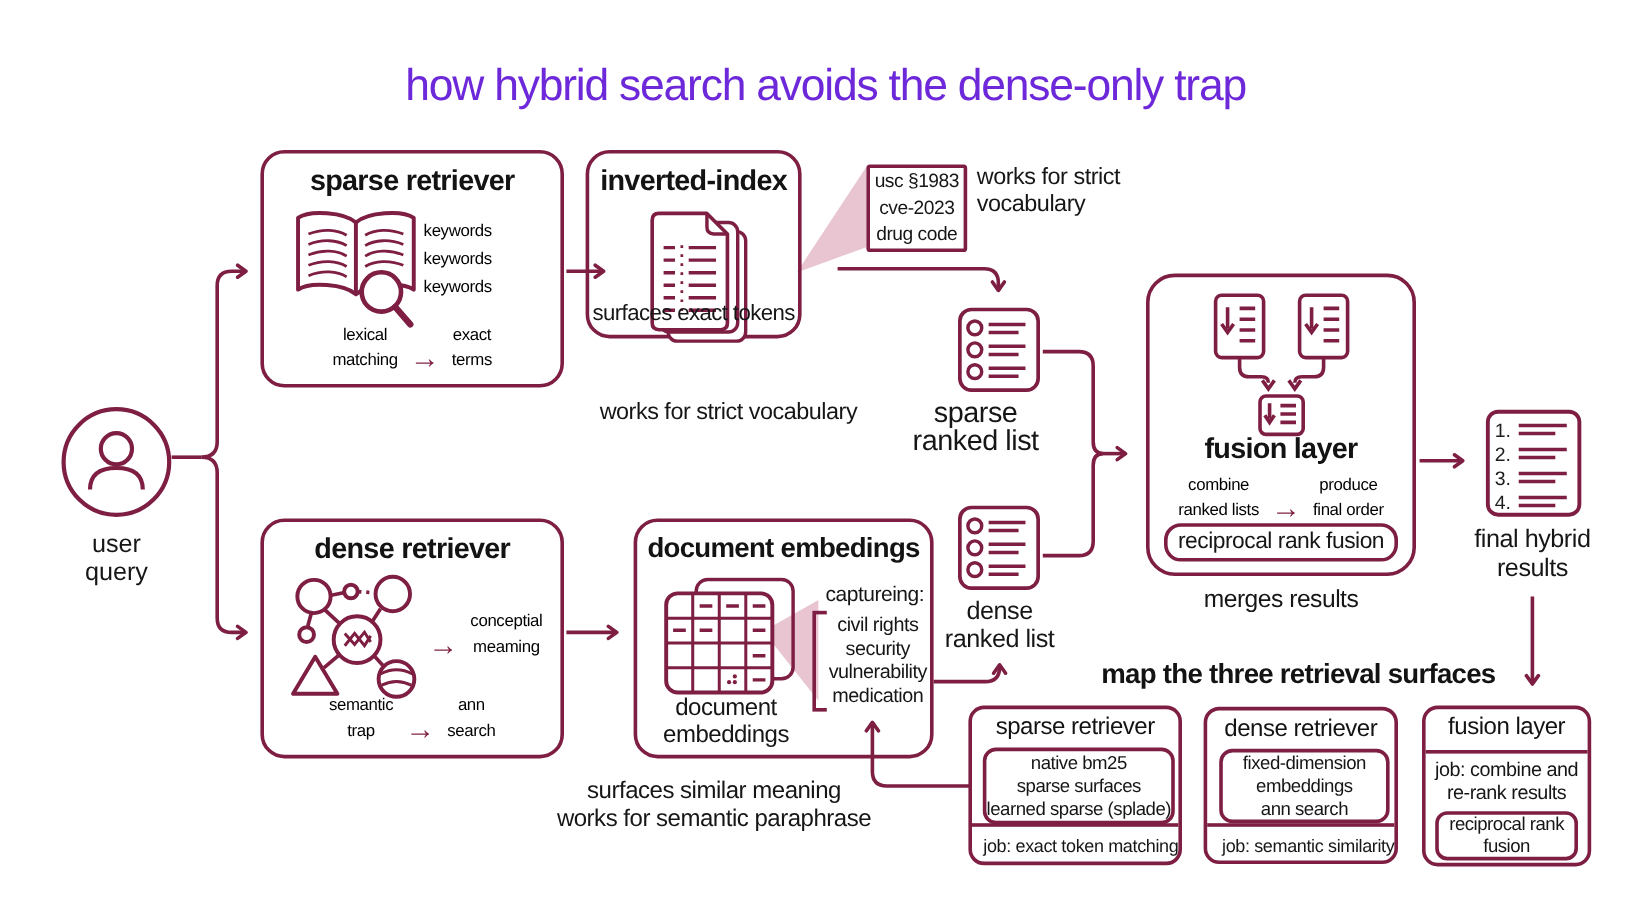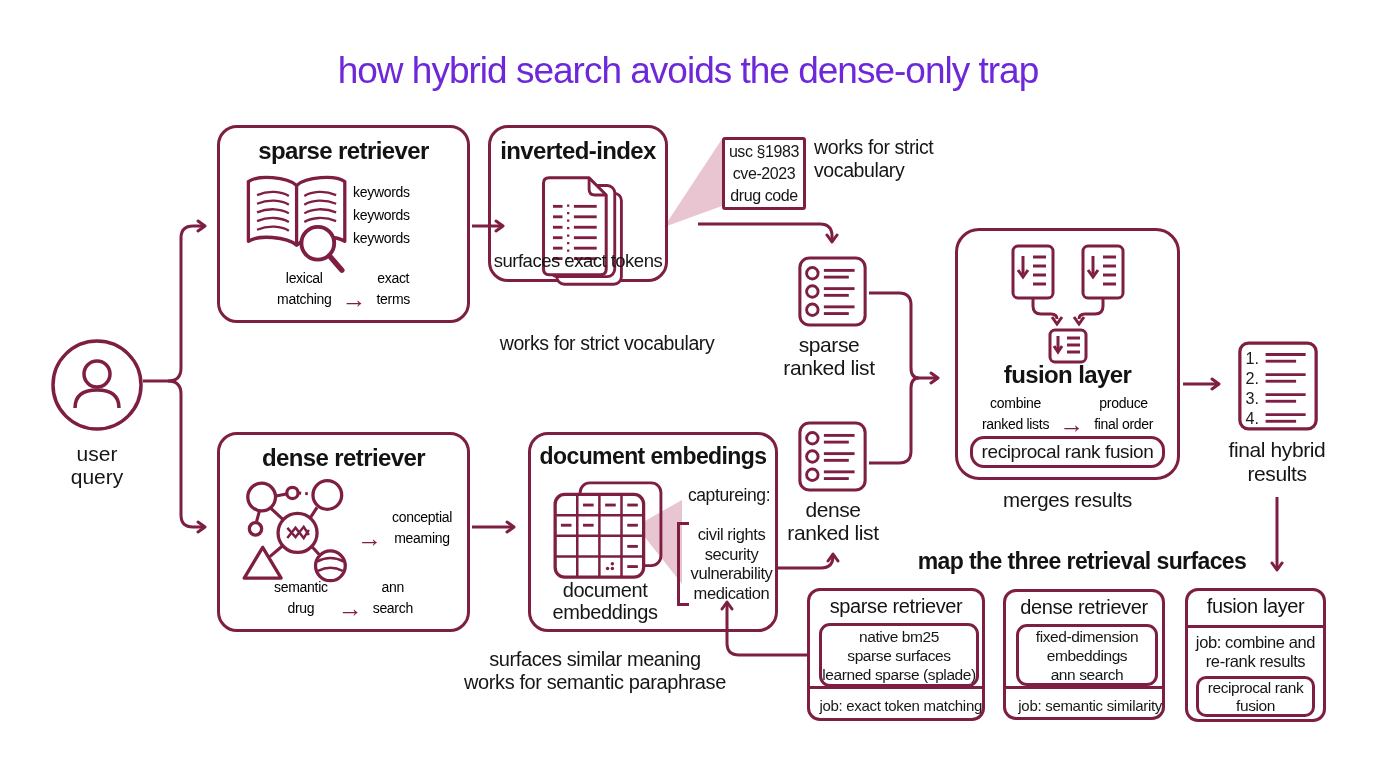--- a/index.html
+++ b/index.html
@@ -164,21 +164,21 @@
         <path d="M28 16 H60"></path>
         <path d="M28 23 H54"></path>
       <circle cx="16" cy="38" r="6"></circle>
         <path d="M28 35 H60"></path>
         <path d="M28 42 H54"></path>
       <circle cx="16" cy="57" r="6"></circle>
         <path d="M28 54 H60"></path>
         <path d="M28 61 H54"></path>
     </g>
   </svg>
-  <div class="abs center" style="left:764px;top:333px;width:130px;font-size:21px;line-height:23px;letter-spacing:-0.4px">
+  <div class="abs center" style="left:748px;top:333px;width:130px;font-size:24px;line-height:23px;letter-spacing:-0.4px">
     <div>sparse</div>
     <div>ranked list</div>
   </div>
 
   <svg class="abs" style="left:797px;top:420px" width="71" height="73" viewBox="0 0 74 76">
     <rect x="3" y="3" width="68" height="70" rx="10" fill="#fff" stroke="#7d1e42" stroke-width="3.2"></rect>
     <g fill="none" stroke="#7d1e42" stroke-width="3">
       <circle cx="16" cy="19" r="6"></circle>
         <path d="M28 16 H60"></path>
         <path d="M28 23 H54"></path>
@@ -226,21 +226,21 @@
     <div class="flow" style="left:128px;right:6px;top:72px">
       <span class="flow-arrow">→</span>
       <div class="flow-col body-t">
         <span>conceptial</span>
         <span>meaming</span>
       </div>
     </div>
     <div class="flow" style="bottom:10px">
       <div class="flow-col body-t">
         <span>semantic</span>
-        <span>drug</span>
+        <span>trap</span>
       </div>
       <span class="flow-arrow">→</span>
       <div class="flow-col body-t">
         <span>ann</span>
         <span>search</span>
       </div>
     </div>
   </div>
 
   <div class="box" style="left:528px;top:432px;width:250px;height:200px">
@@ -270,21 +270,21 @@
         <circle cx="58.5" cy="91" r="1.8"></circle>
           <circle cx="63.5" cy="91" r="1.8"></circle>
           <circle cx="63.5" cy="86" r="1.8"></circle>
       </g>
     </svg>
     <div class="abs center" style="left:0px;top:144px;width:148px;font-size:20px;line-height:22px;letter-spacing:-0.4px">
       <div>document</div>
       <div>embeddings</div>
     </div>
     <div class="abs center" style="left:150px;top:50px;width:96px;font-size:17.5px;letter-spacing:-0.4px">captureing:</div>
-    <div class="abs bracket" style="left:146px;top:87px;width:100px">
+    <div class="abs bracket" style="left:146px;top:74px;width:100px">
       <div class="center" style="font-size:16.5px;line-height:19.5px;letter-spacing:-0.4px;padding:3px 0">
         <div>civil rights</div>
         <div>security</div>
         <div>vulnerability</div>
         <div>medication</div>
       </div>
     </div>
   </div>
   <div class="abs center" style="left:430px;top:648px;width:330px;font-size:20px;line-height:23px;letter-spacing:-0.4px">
     <div>surfaces similar meaning</div>

